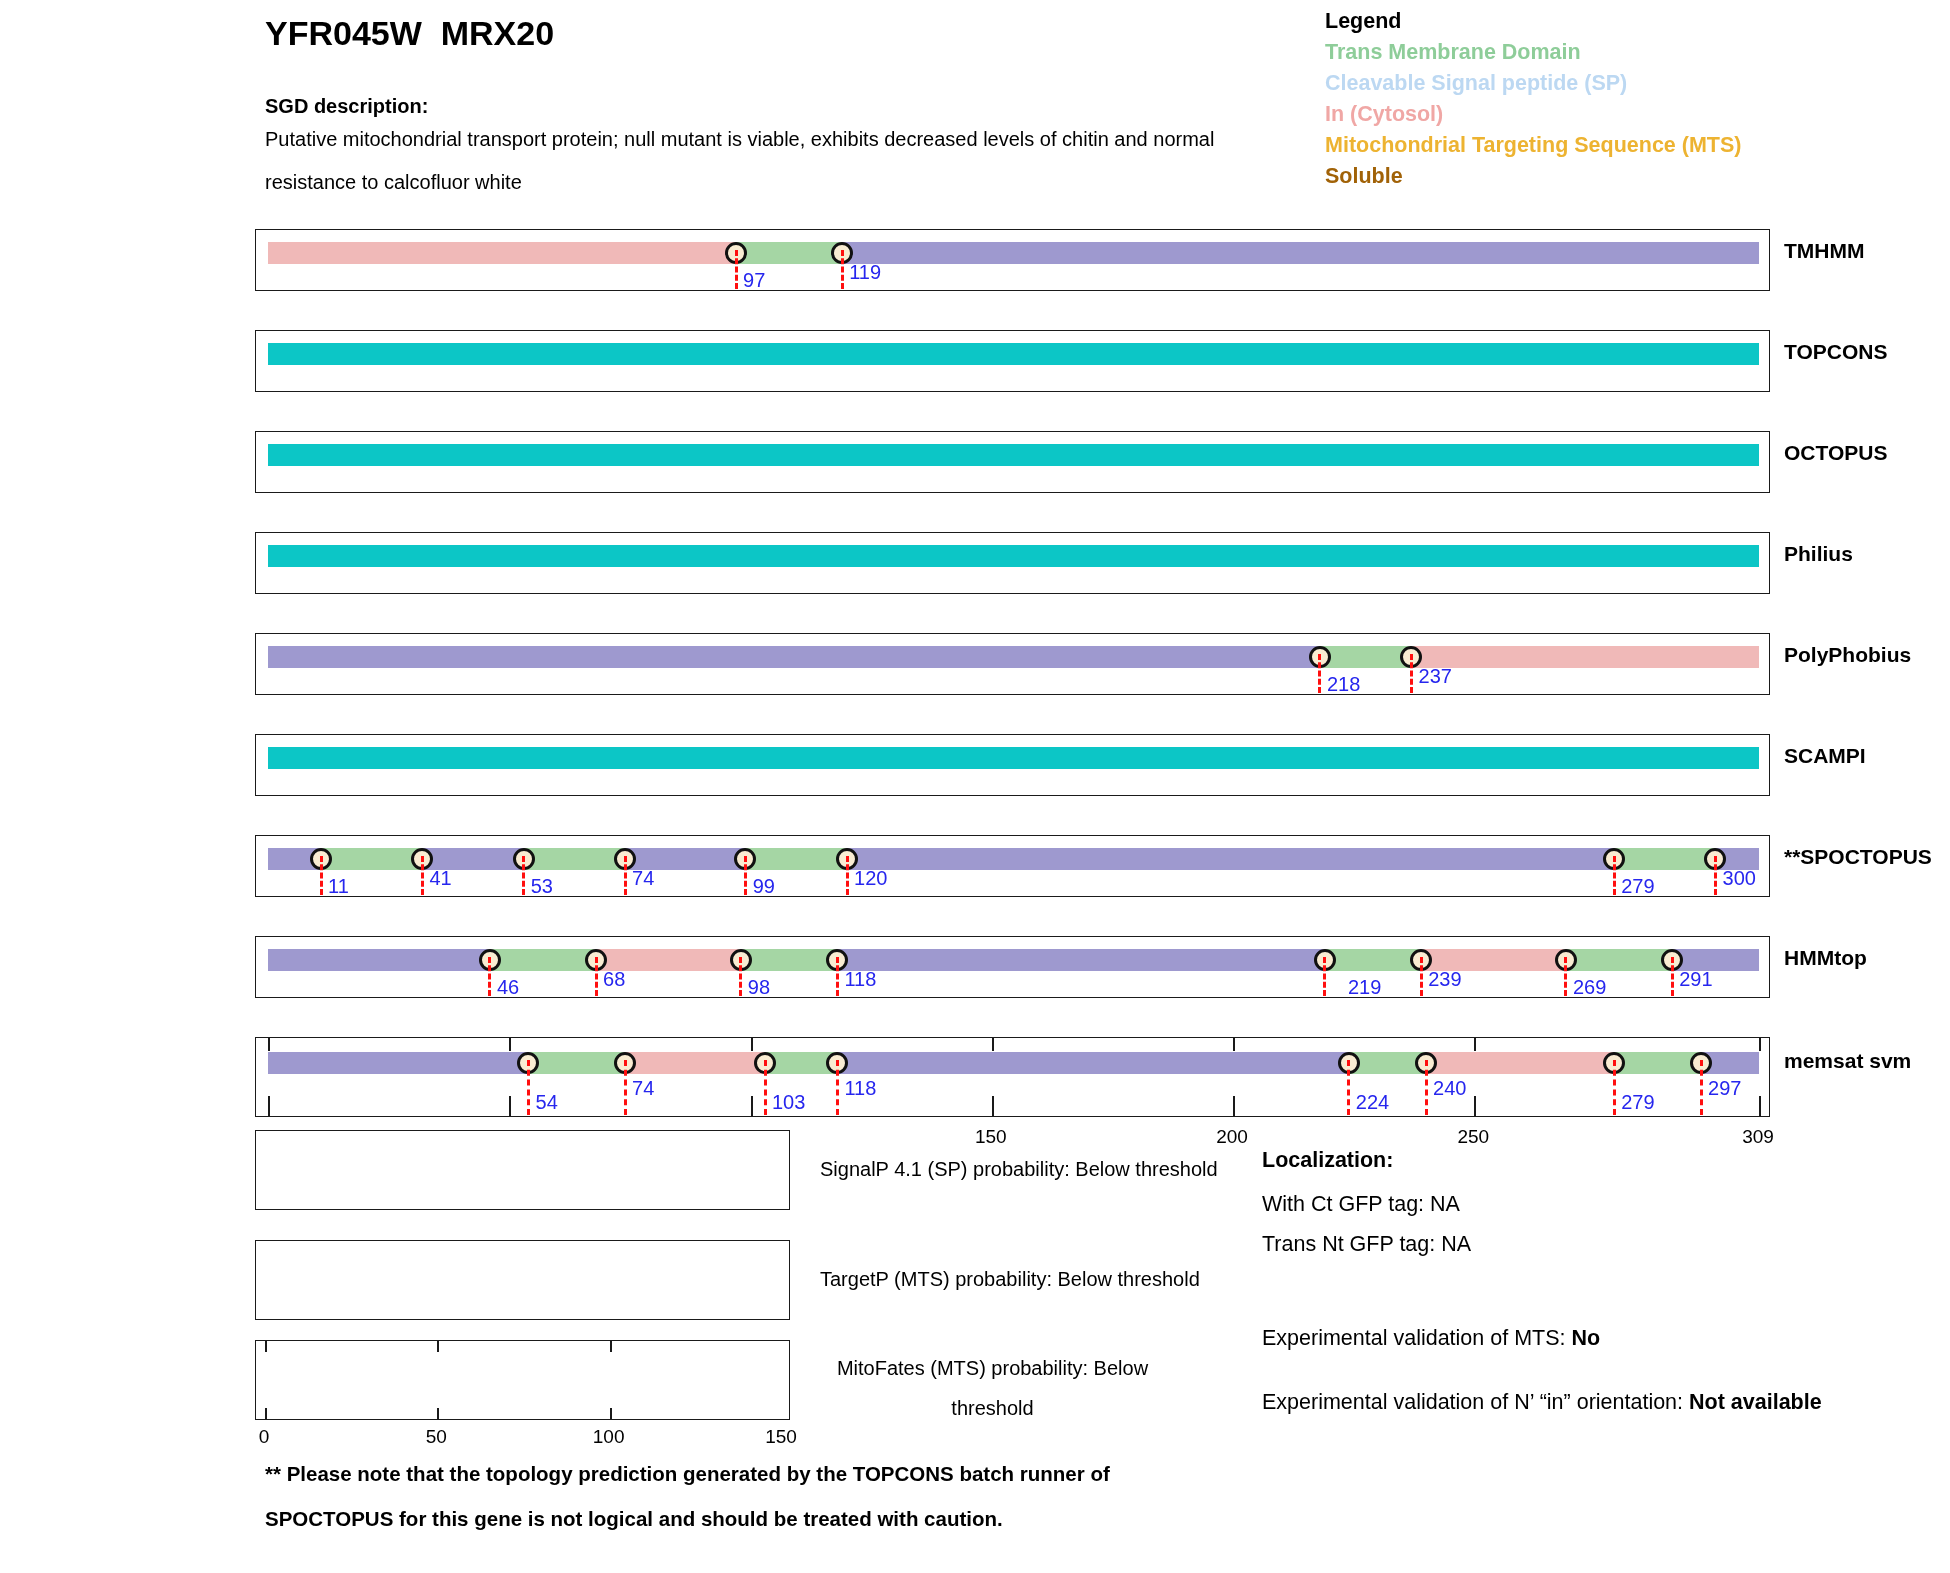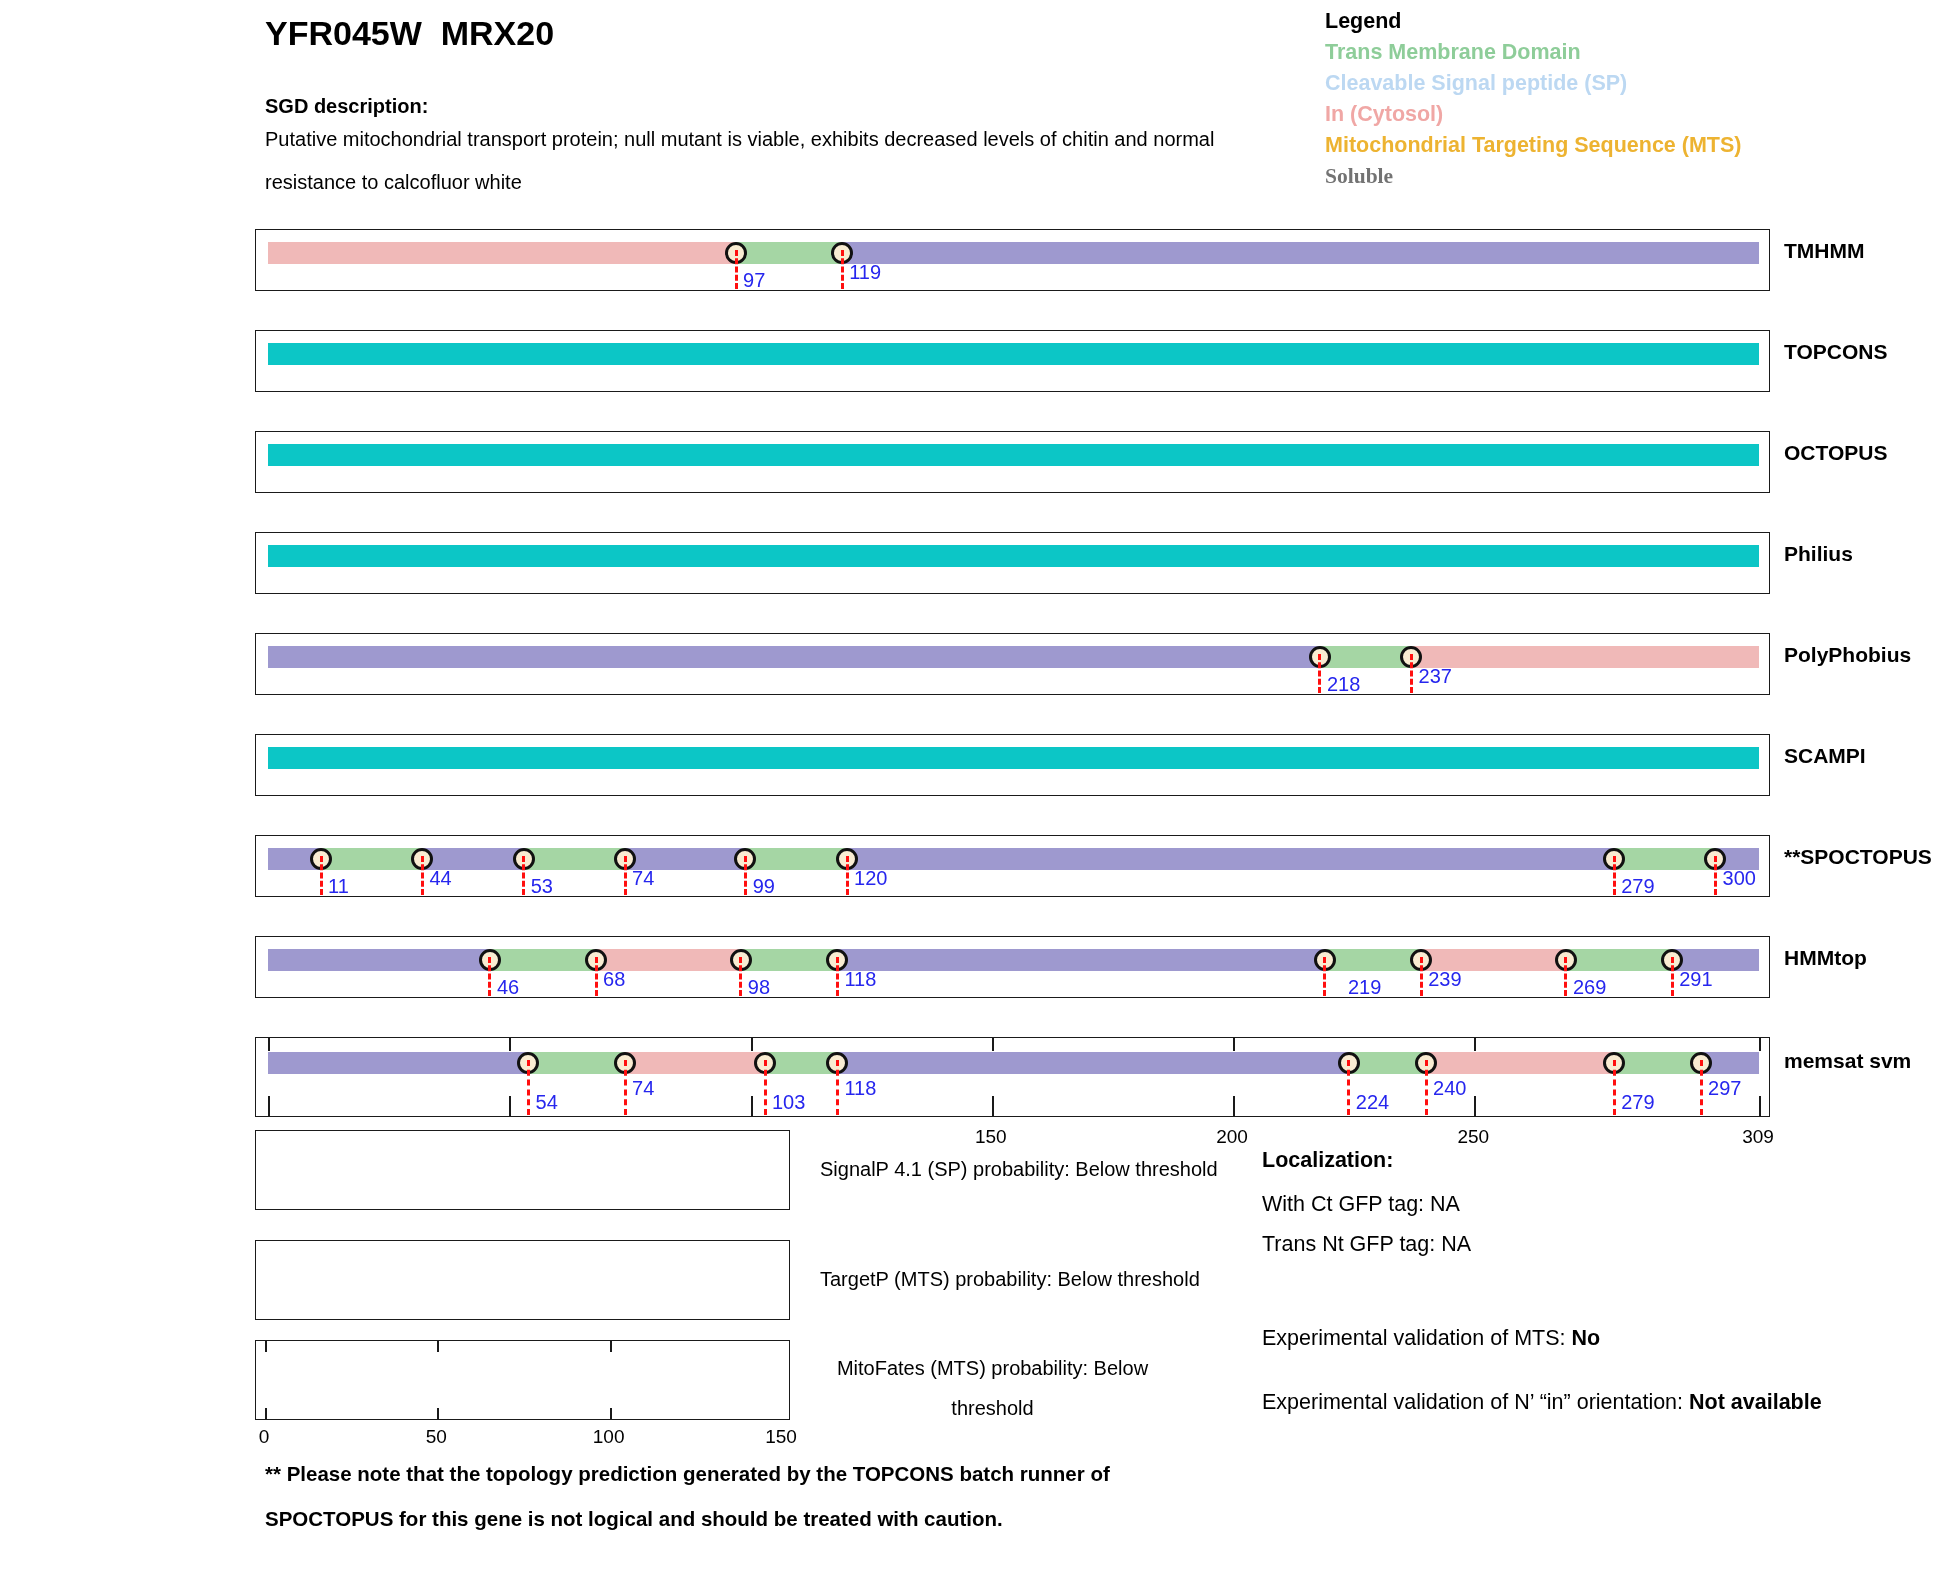--- a/index.html
+++ b/index.html
@@ -41,21 +41,21 @@
   <div class="desc d1">Putative mitochondrial transport protein; null mutant is viable, exhibits decreased levels of chitin and normal</div>
   <div class="desc d2">resistance to calcofluor white</div>
 
   <div class="legend">
     <div class="legend-title">Legend</div>
     <div>
         <div class="legend-item" style="color: rgb(142, 205, 153);">Trans Membrane Domain</div>
         <div class="legend-item" style="color: rgb(188, 216, 242);">Cleavable Signal peptide (SP)</div>
         <div class="legend-item" style="color: rgb(240, 167, 165);">In (Cytosol)</div>
         <div class="legend-item" style="color: rgb(237, 179, 49);">Mitochondrial Targeting Sequence (MTS)</div>
-        <div class="legend-item" style="color: #737373; font-family: Liberation Serif, serif;">Soluble</div>
+        <div class="legend-item" style="color: #a16207;">Soluble</div>
       </div>
   </div>
 
   <div class="tracks">
       <div class="track-box" style="top: 229px; height: 62px;">
         <div class="bar-seg" style="left: 12px; width: 468.049px; top: 12px; background: rgb(240, 185, 184);"></div>
         <div class="bar-seg" style="left: 480.049px; width: 106.155px; top: 12px; background: rgb(165, 214, 164);"></div>
         <div class="bar-seg" style="left: 586.204px; width: 916.796px; top: 12px; background: rgb(158, 153, 207);"></div>
         <div class="marker" style="left: 468.849px; top: 11.8px;"></div>
         <div class="dash" style="left: 478.549px; top: 20px; height: 39px;"></div>
@@ -101,21 +101,21 @@
         <div class="bar-seg" style="left: 369.068px; width: 120.631px; top: 12px; background: rgb(158, 153, 207);"></div>
         <div class="bar-seg" style="left: 489.699px; width: 101.33px; top: 12px; background: rgb(165, 214, 164);"></div>
         <div class="bar-seg" style="left: 591.029px; width: 767.214px; top: 12px; background: rgb(158, 153, 207);"></div>
         <div class="bar-seg" style="left: 1358.24px; width: 101.33px; top: 12px; background: rgb(165, 214, 164);"></div>
         <div class="bar-seg" style="left: 1459.57px; width: 43.4272px; top: 12px; background: rgb(158, 153, 207);"></div>
         <div class="marker" style="left: 53.8777px; top: 11.8px;"></div>
         <div class="dash" style="left: 63.5777px; top: 20px; height: 39px;"></div>
         <div class="mlabel" style="left: 72.0777px; top: 39px;">11</div>
         <div class="marker" style="left: 155.208px; top: 11.8px;"></div>
         <div class="dash" style="left: 164.908px; top: 20px; height: 39px;"></div>
-        <div class="mlabel" style="left: 173.408px; top: 31px;">44</div>
+        <div class="mlabel" style="left: 173.408px; top: 31px;">41</div>
         <div class="marker" style="left: 256.538px; top: 11.8px;"></div>
         <div class="dash" style="left: 266.238px; top: 20px; height: 39px;"></div>
         <div class="mlabel" style="left: 274.738px; top: 39px;">53</div>
         <div class="marker" style="left: 357.868px; top: 11.8px;"></div>
         <div class="dash" style="left: 367.568px; top: 20px; height: 39px;"></div>
         <div class="mlabel" style="left: 376.068px; top: 31px;">74</div>
         <div class="marker" style="left: 478.499px; top: 11.8px;"></div>
         <div class="dash" style="left: 488.199px; top: 20px; height: 39px;"></div>
         <div class="mlabel" style="left: 496.699px; top: 39px;">99</div>
         <div class="marker" style="left: 579.829px; top: 11.8px;"></div>

